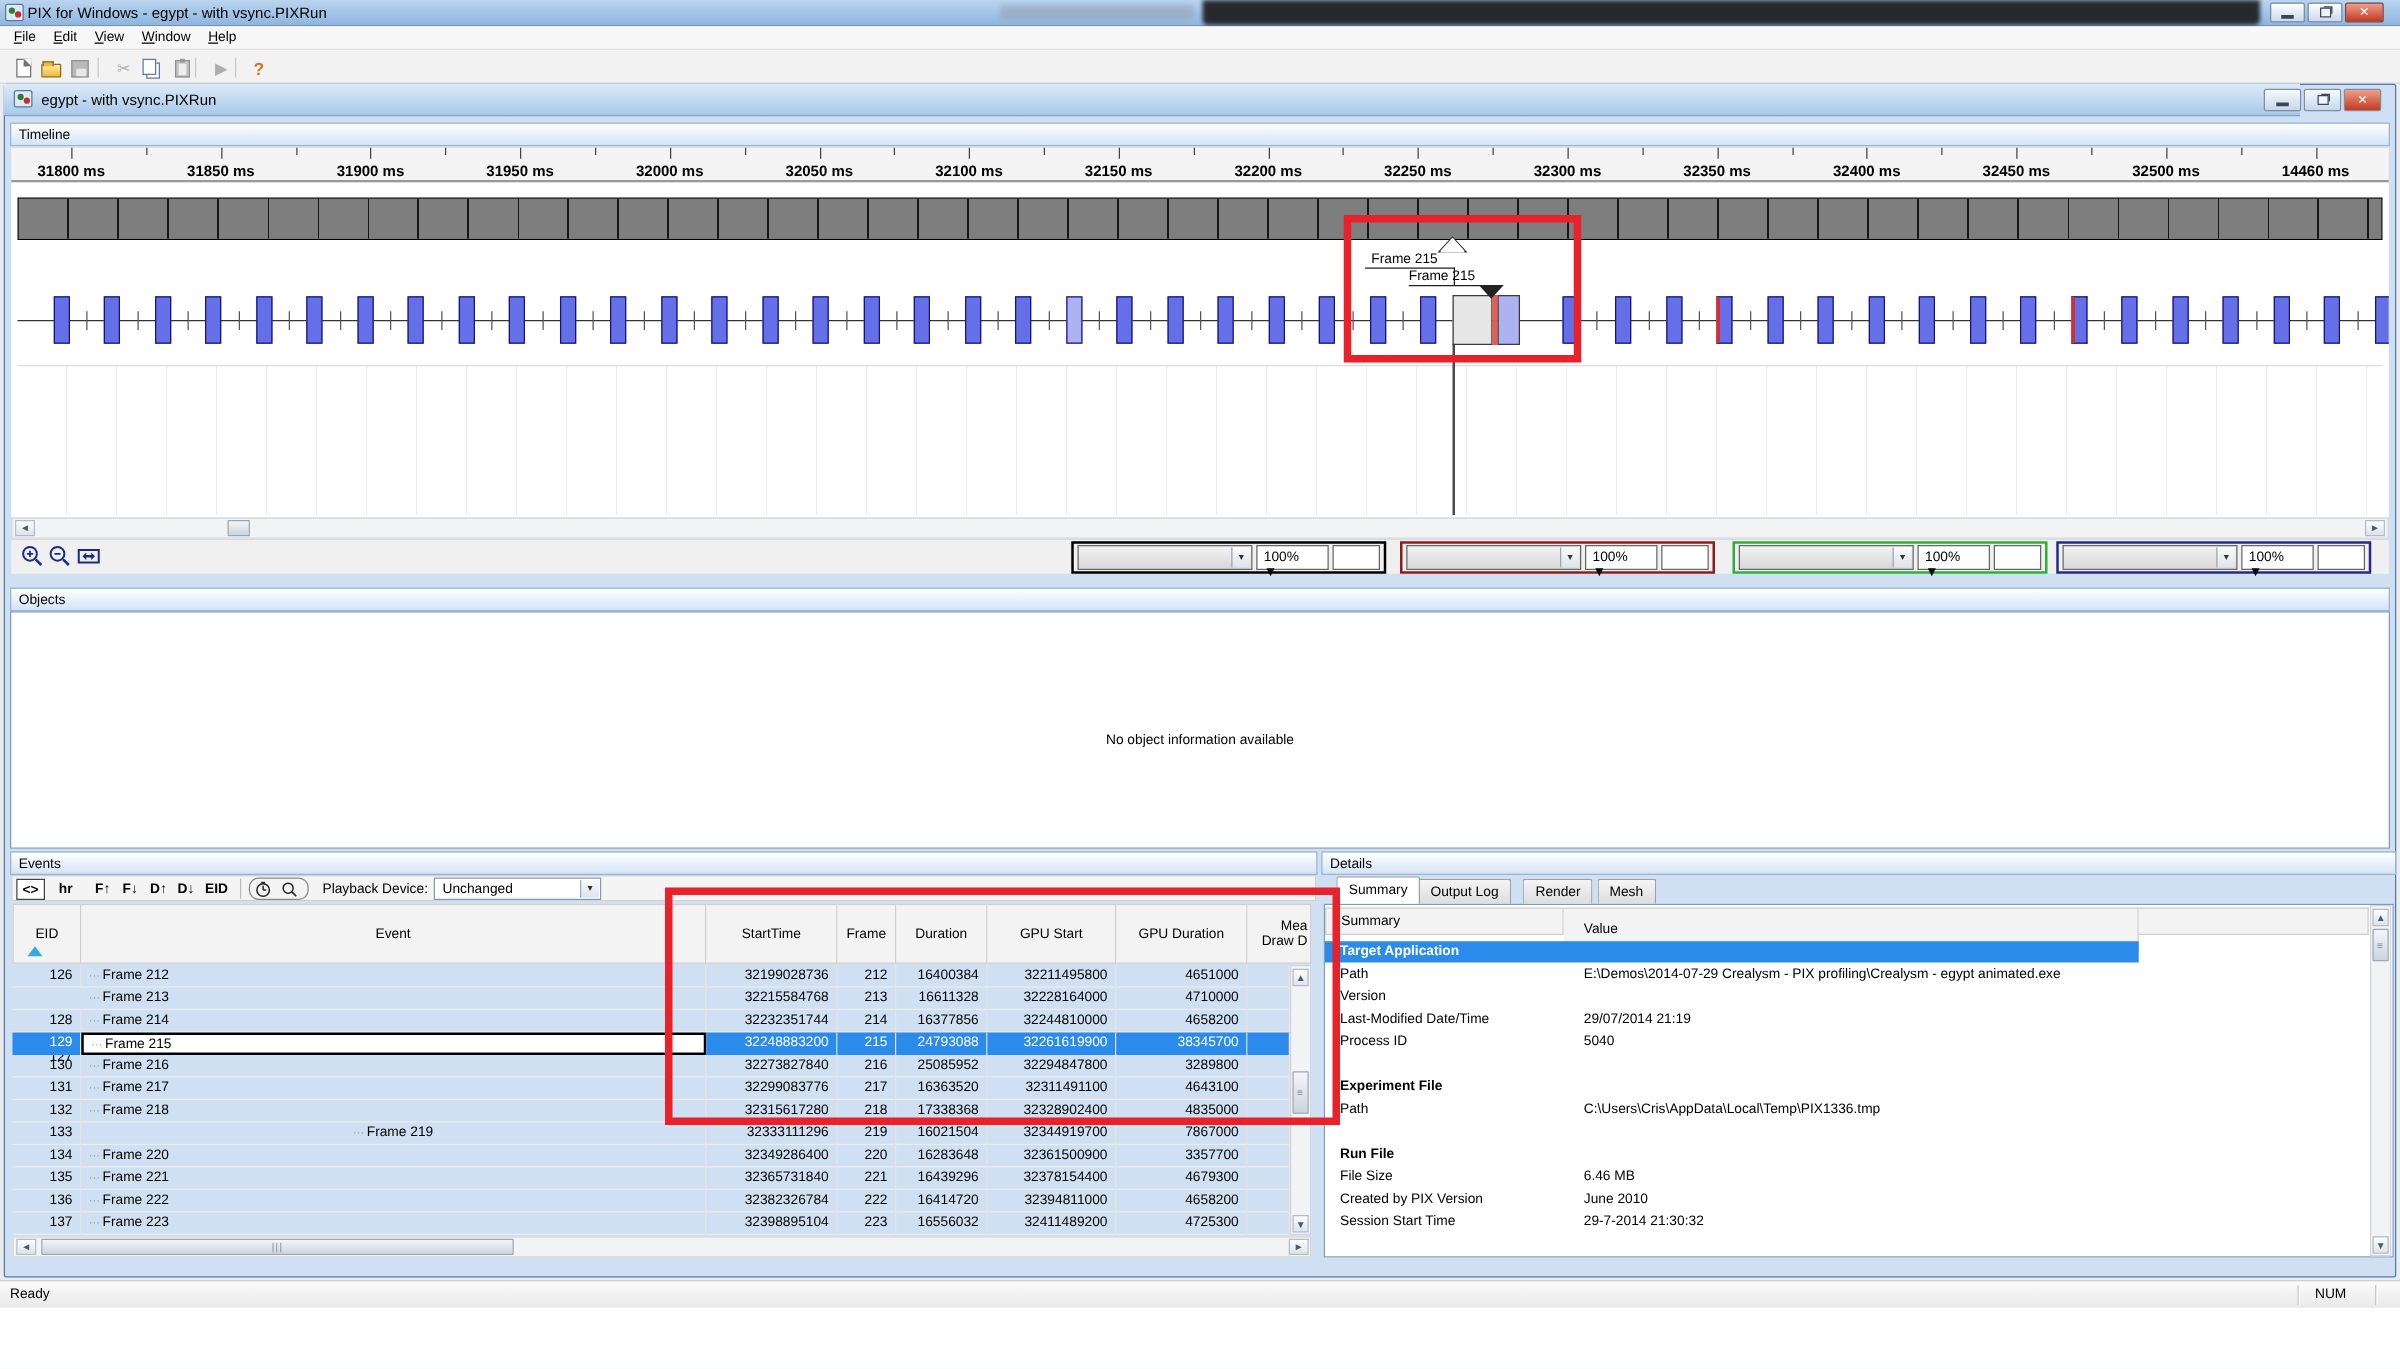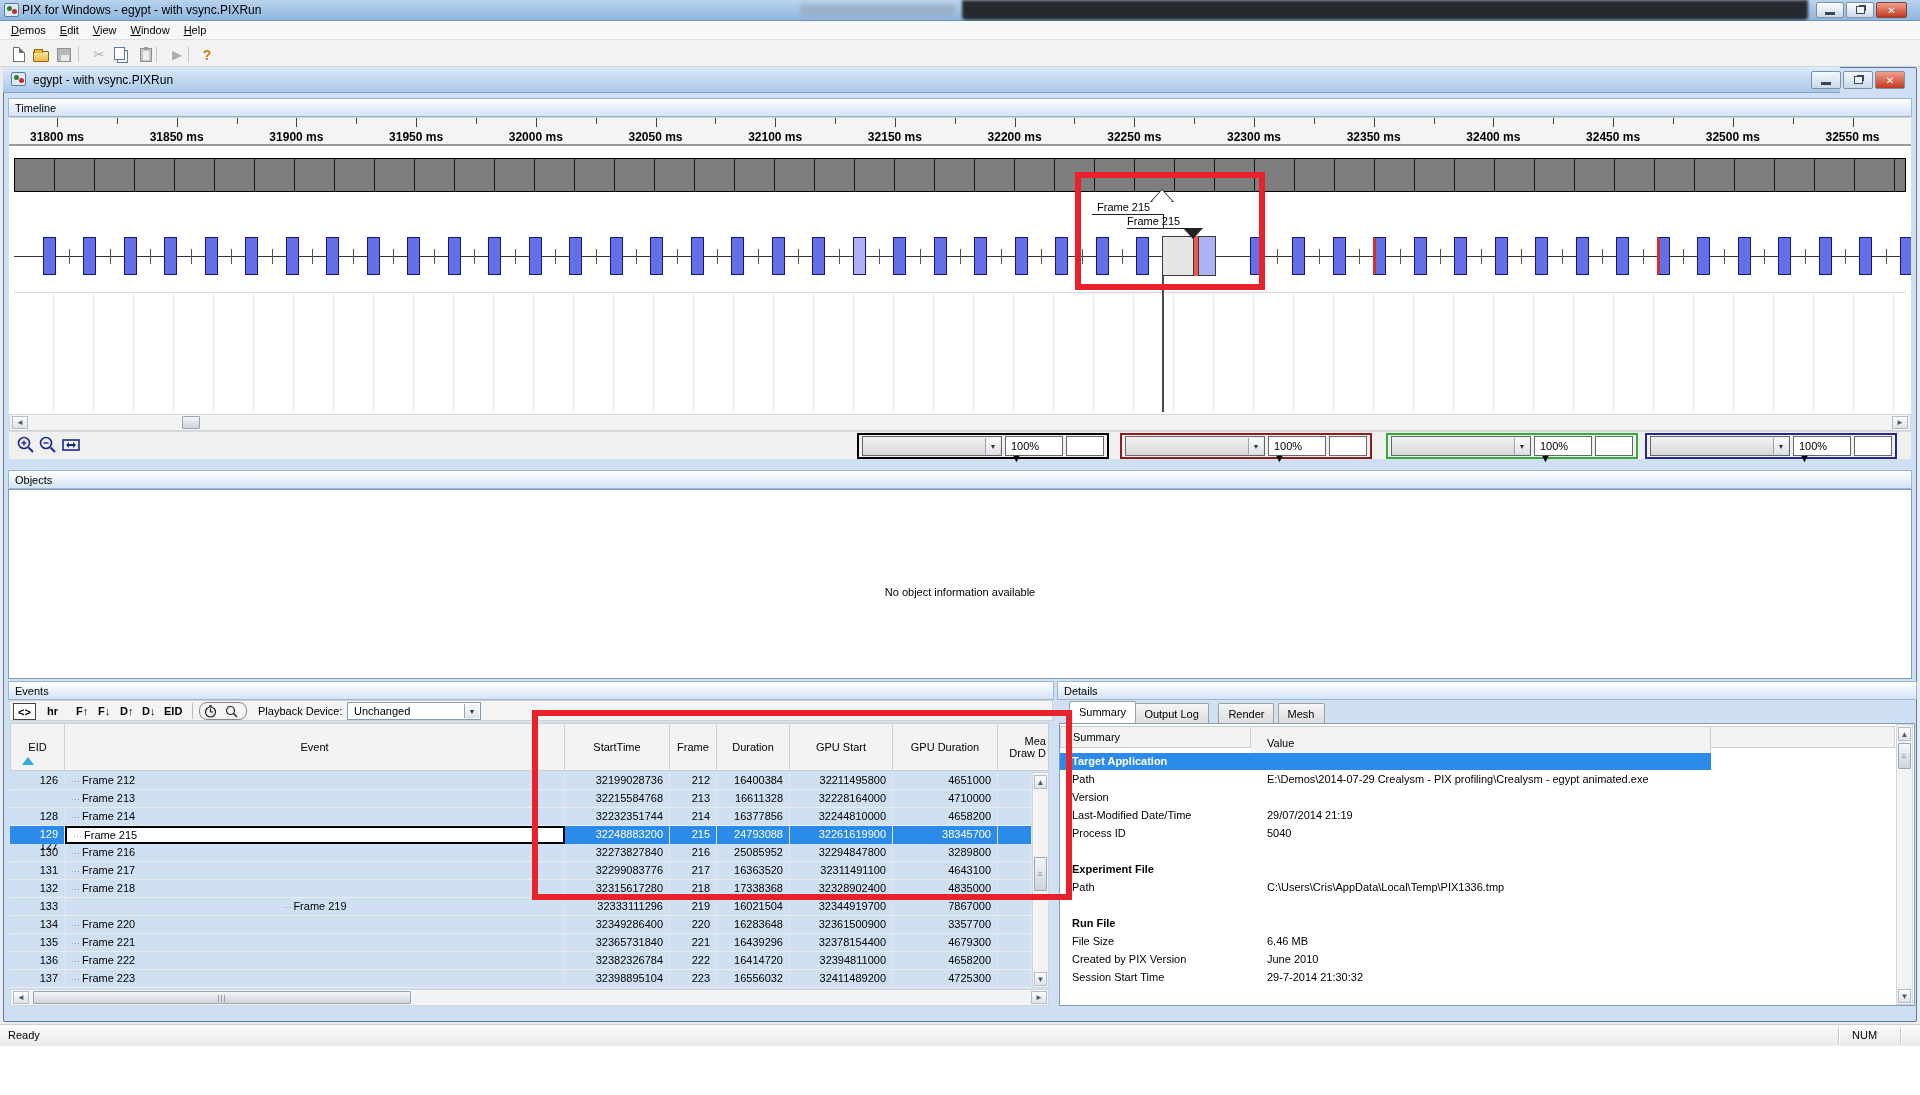--- a/index.html
+++ b/index.html
@@ -132,21 +132,21 @@
         </div>
       <div class="winbtn" style="left:1846px;">
           <div class="glyph-restore"></div>
         </div>
       <div class="winbtn close" style="left:1876px;">
           <span>✕</span>
         </div>
     </div>
 
     <div id="menubar">
-        <div class="menu-item">Demos</div>
+        <div class="menu-item">File</div>
         <div class="menu-item">Edit</div>
         <div class="menu-item">View</div>
         <div class="menu-item">Window</div>
         <div class="menu-item">Help</div>
       </div>
 
     <div id="toolbar"></div>
 
     <div id="mdi"></div>
     <div id="mdi-title">
@@ -205,21 +205,21 @@
         <div class="r-tick" style="left:1424.5px; height:6px;"></div>
         <div class="r-label" style="left:1484.4px;">32400 ms</div>
         <div class="r-tick" style="left:1484.4px; height:9px;"></div>
         <div class="r-tick" style="left:1544.2px; height:6px;"></div>
         <div class="r-label" style="left:1604.1000000000001px;">32450 ms</div>
         <div class="r-tick" style="left:1604.1000000000001px; height:9px;"></div>
         <div class="r-tick" style="left:1663.9px; height:6px;"></div>
         <div class="r-label" style="left:1723.8px;">32500 ms</div>
         <div class="r-tick" style="left:1723.8px; height:9px;"></div>
         <div class="r-tick" style="left:1783.6px; height:6px;"></div>
-        <div class="r-label" style="left:1843.5px;">32550 ms</div>
+        <div class="r-label" style="left:1843.5px;">14460 ms</div>
         <div class="r-tick" style="left:1843.5px; height:9px;"></div>
       </div>
     <div id="tl-content">
       <div id="band"></div>
       <div id="mk-line"></div>
       <div id="markers">
           <div class="marker " style="left:34px;"></div>
           <div class="marker " style="left:74px;"></div>
           <div class="marker " style="left:115px;"></div>
           <div class="marker " style="left:155px;"></div>

